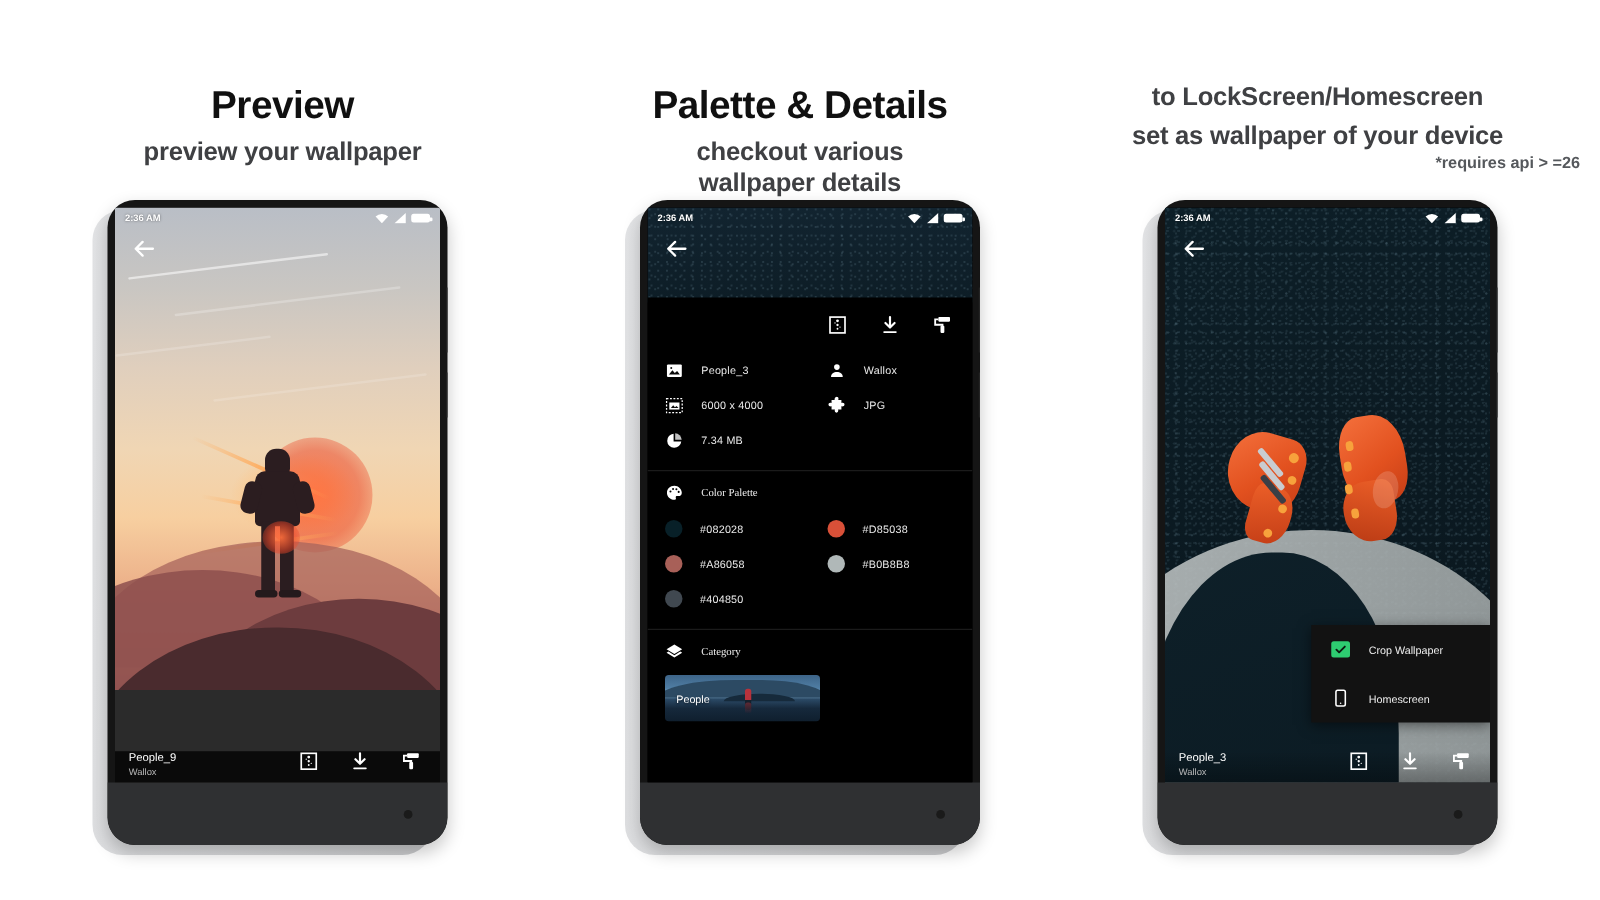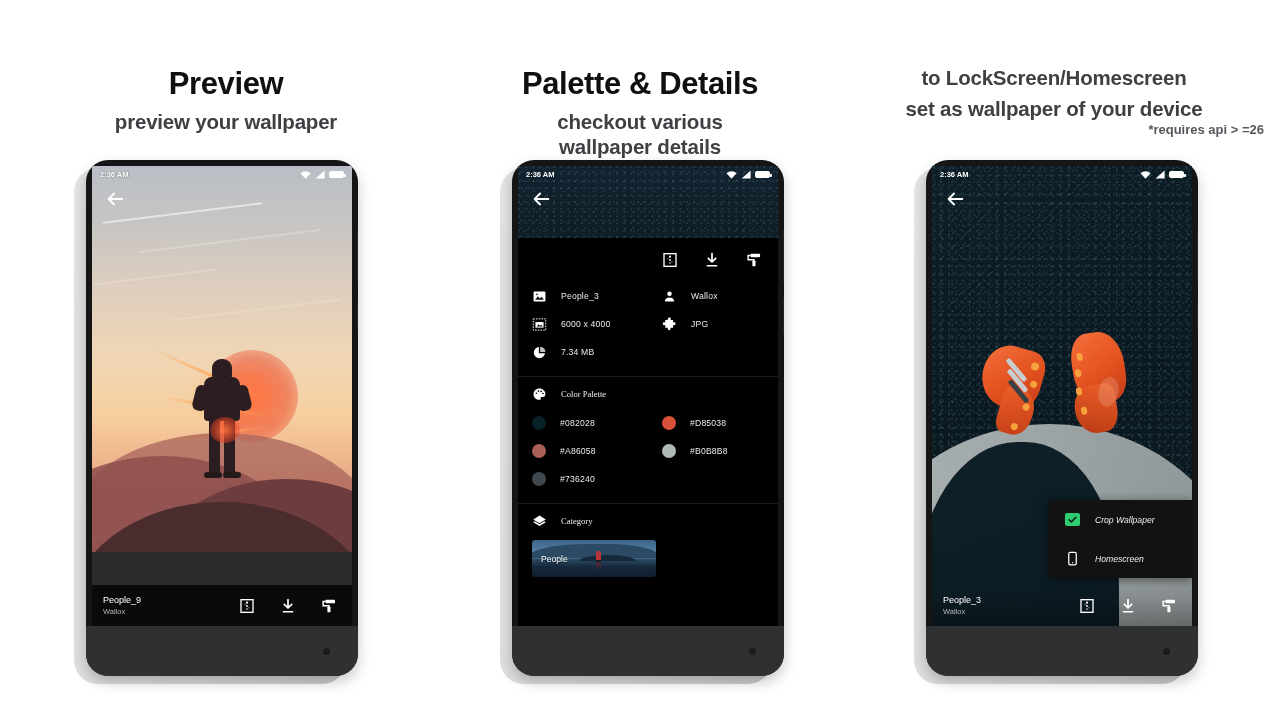--- a/index.html
+++ b/index.html
@@ -150,22 +150,22 @@
     background:
       radial-gradient(circle at 20% 20%, rgba(95,125,140,.28) 0 1px, transparent 1px),
       radial-gradient(circle at 62% 55%, rgba(115,145,160,.22) 0 1px, transparent 1px),
       radial-gradient(circle at 40% 78%, rgba(95,125,140,.24) 0 1px, transparent 1px),
       linear-gradient(#122430, #0d1d26);
     background-size: 7px 7px, 10px 10px, 8px 8px, 100% 100%;
   }
 
   
   .infobar {
-    position: absolute; left: 0; bottom: 0; width: 100%; height: 41px;
-    display: flex; align-items: center; padding: 0 11px; z-index: 5;
+    position: absolute; left: 0; bottom: 0; width: 100%; height: 25px;
+    display: flex; align-items: flex-start; padding: 0 11px; z-index: 5;
   }
   .infobar.solid { background: #0a0a0a; }
   .infobar.ghost { background: linear-gradient(rgba(0,0,0,0) 0%, rgba(0,0,0,.30) 100%); }
   .info-text { display: flex; flex-direction: column; gap: 2px; }
   .info-title { font-size: 9px; color: #fff; font-weight: 500; }
   .info-sub   { font-size: 7.5px; color: #b9b9b9; }
   .info-actions { margin-left: auto; display: flex; align-items: center; gap: 25px; padding-right: 4px; }
   .act { width: 16px; height: 16px; cursor: pointer; }
 
   
@@ -210,21 +210,21 @@
     position: absolute; left: 52%; top: 60%; width: 5px; height: 9px;
     background: linear-gradient(rgba(184,50,60,.45), rgba(20,30,44,.15)); border-radius: 2px;
   }
 
   
   .applymenu {
     position: absolute; right: 0; bottom: 48px; width: 143px;
     background: #121212; z-index: 7;
     box-shadow: 0 2px 10px rgba(0,0,0,.5);
   }
-  .am-row { display: flex; align-items: center; height: 39px; padding-left: 16px; cursor: pointer; font-style: italic; }
+  .am-row { display: flex; align-items: center; height: 39px; padding-left: 16px; cursor: pointer; }
   .am-icon { width: 15px; height: 15px; margin-right: 15px; flex: 0 0 15px; }
   .am-label { font-size: 8.6px; color: #ededed; }
   .cbox {
     width: 13px; height: 13px; border-radius: 2px;
     display: flex; align-items: center; justify-content: center;
   }
 </style>
 </head>
 <body>
 
@@ -449,21 +449,21 @@
                   <span class="ct">#A86058</span>
                 </div>
                 <div class="cell">
                   <span class="swatch" style="background:#B0B8B8"></span>
                   <span class="ct">#B0B8B8</span>
                 </div>
               </div>
               <div class="row">
                 <div class="cell">
                   <span class="swatch" style="background:#404850"></span>
-                  <span class="ct">#736240</span>
+                  <span class="ct">#404850</span>
                 </div>
                 <div class="cell"></div>
               </div>
             </div>
 
             <div class="sec last">
               <div class="sec-head">
                 <svg class="ci" viewBox="0 0 24 24">
                   <path d="M12 2.5 22 8.6 12 14.7 2 8.6z" fill="#fff"></path>
                   <path d="M12 16.2 4.4 11.6 2 13l10 6.1L22 13l-2.4-1.4z" fill="#fff"></path>

